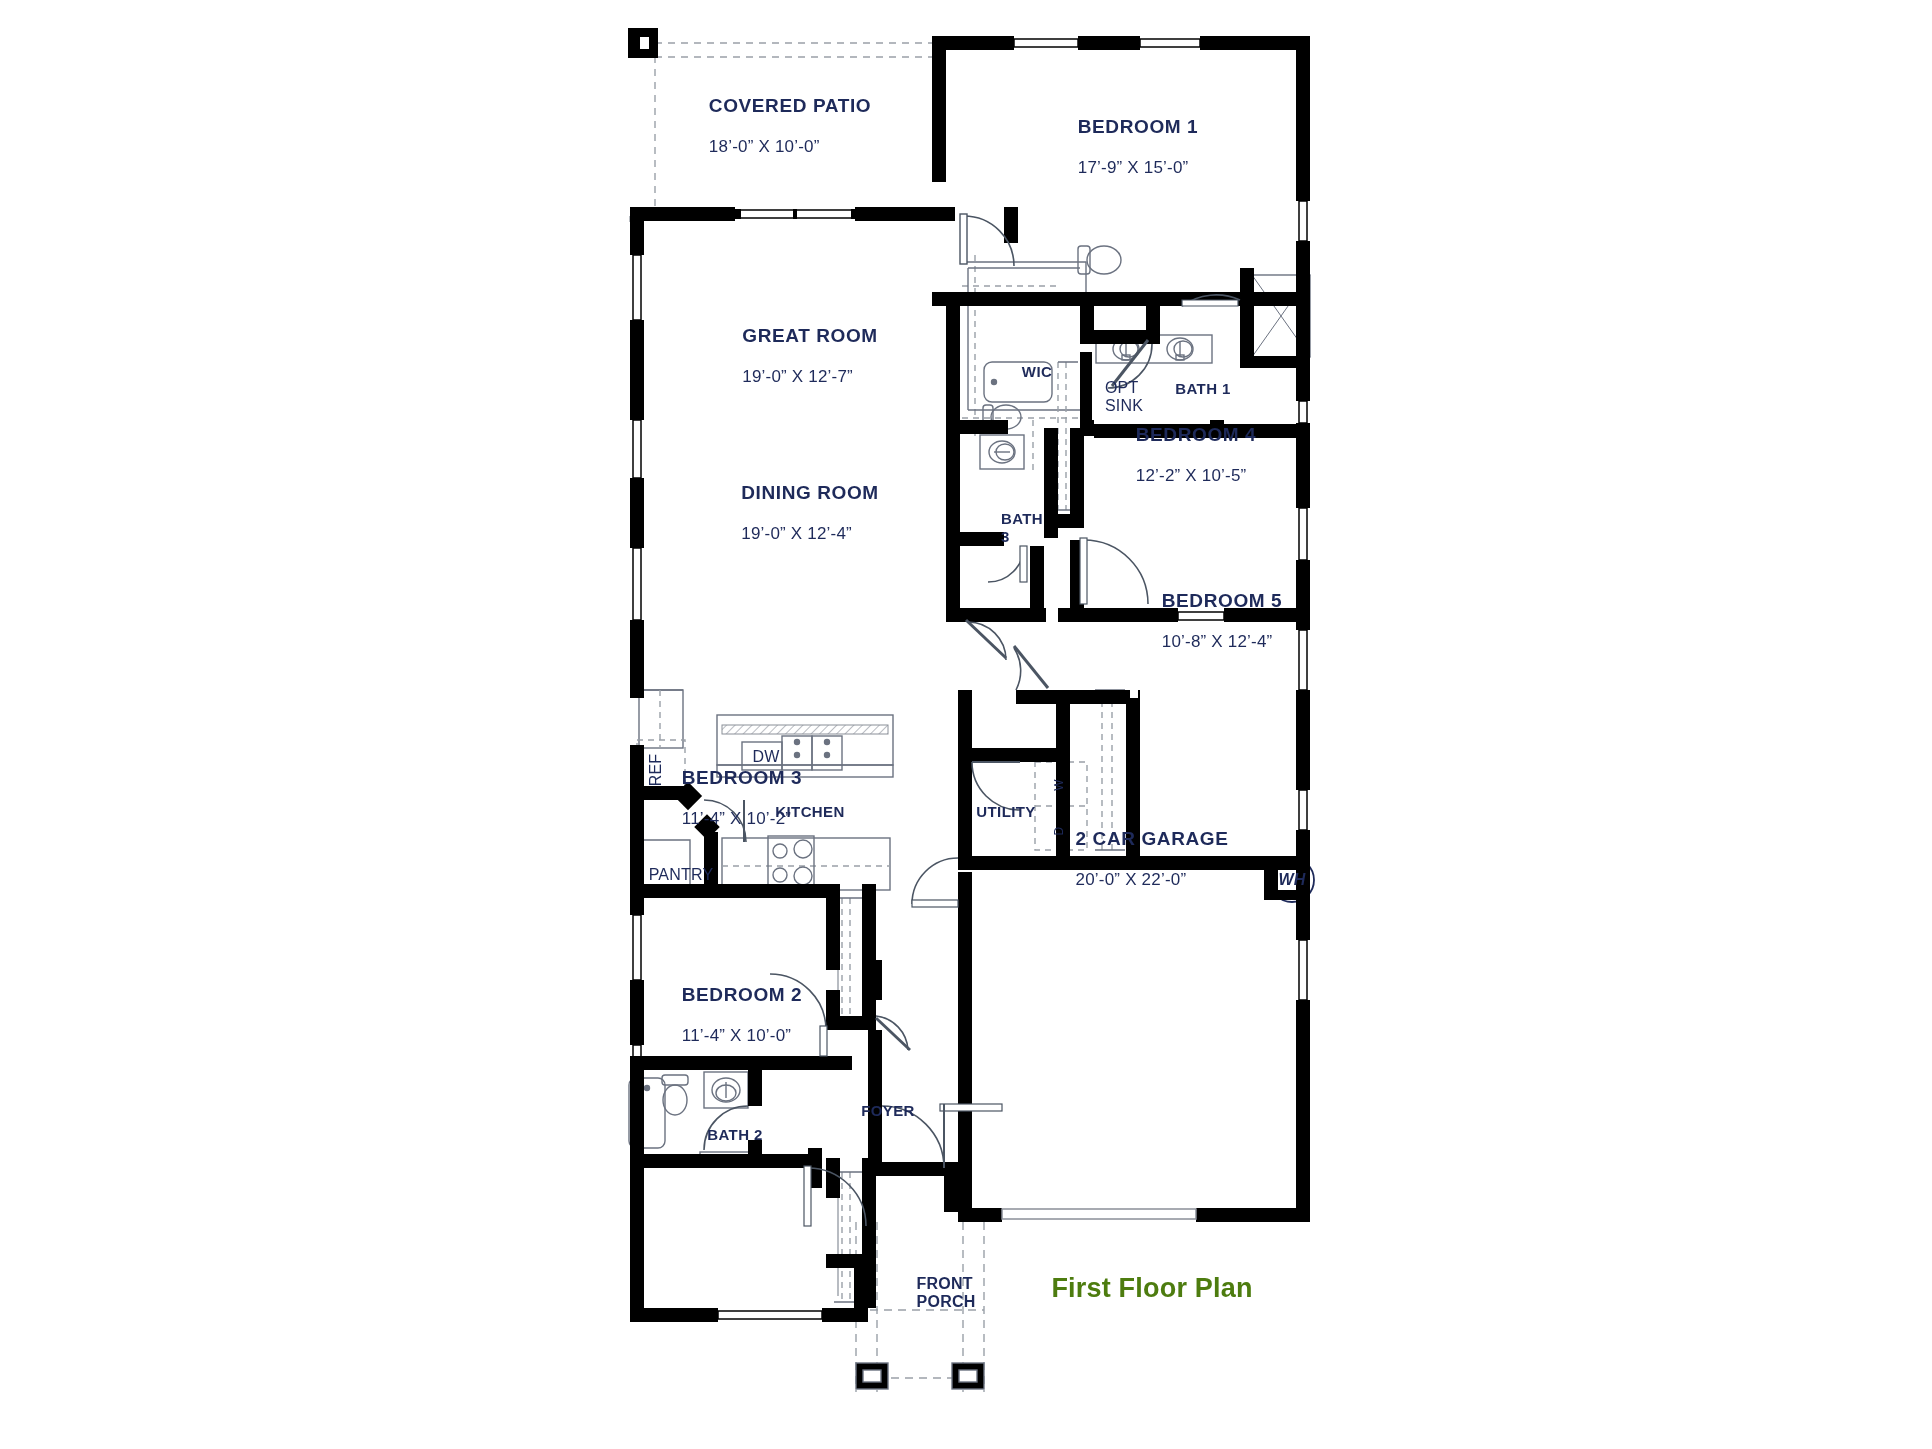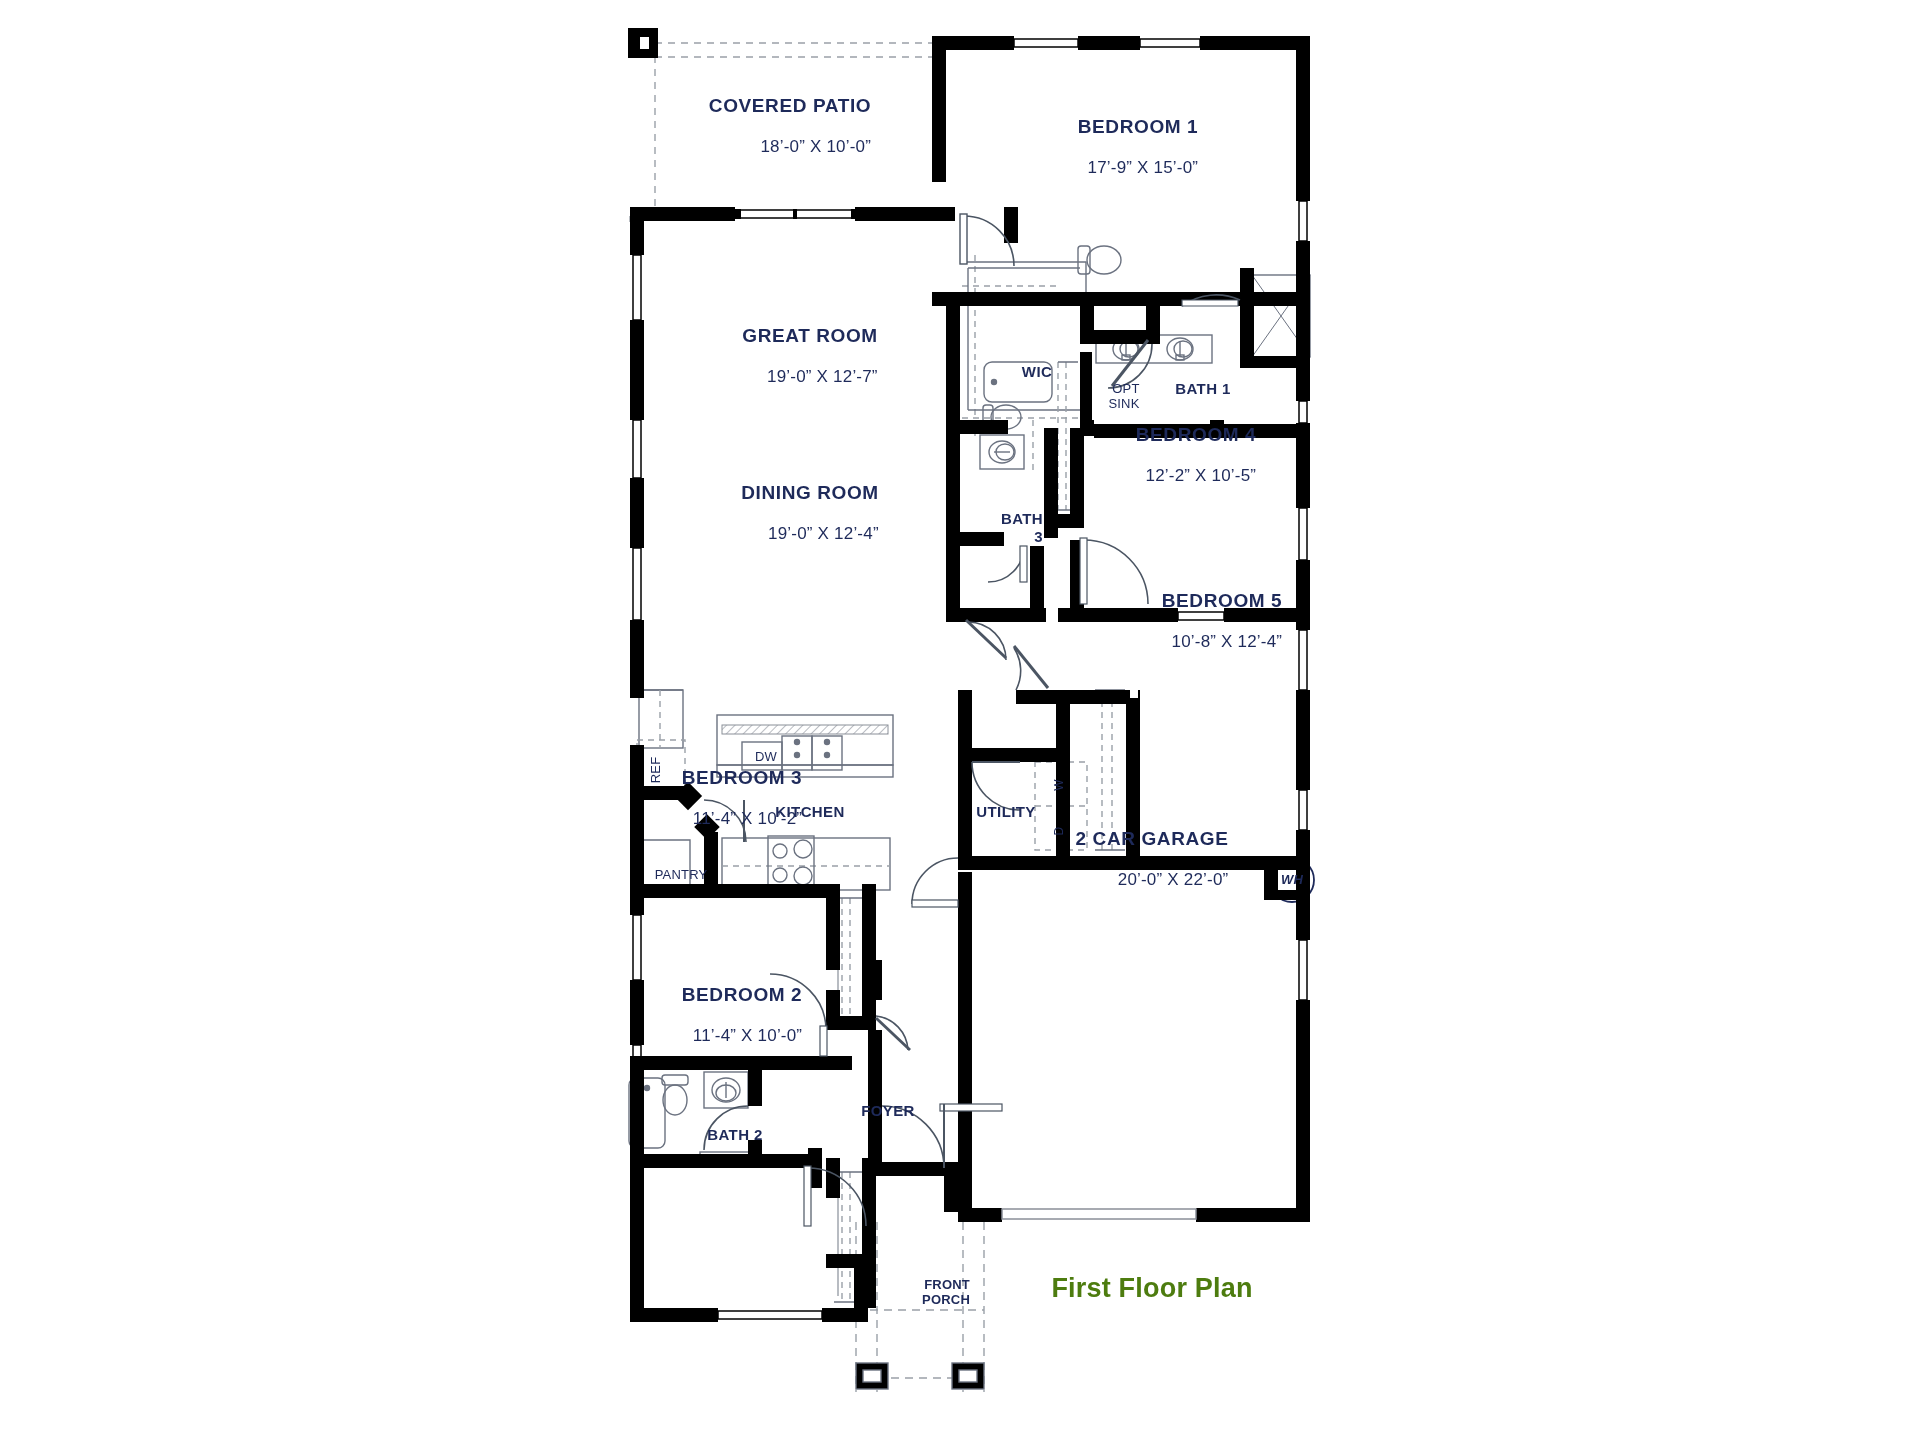--- a/index.html
+++ b/index.html
@@ -1,24 +1,24 @@
 <!DOCTYPE html>
 <html><head>
 <meta charset="utf-8">
 <style>
   html,body{margin:0;padding:0;background:#ffffff;}
   body{width:1932px;height:1449px;font-family:"Liberation Sans",sans-serif;overflow:hidden;}
   #stage{position:relative;width:1932px;height:1449px;background:#fff;}
   svg#plan{position:absolute;left:0;top:0;width:1932px;height:1449px;display:block;}
-  .lbl{position:absolute;color:#1e2a5a;text-align:right;line-height:1.22;white-space:nowrap;
+  .lbl{position:absolute;color:#1e2a5a;text-align:left;line-height:1.22;white-space:nowrap;
        transform:translate(-50%,-50%);pointer-events:none;}
   .rm-name{font-weight:bold;font-size:19px;letter-spacing:.6px;}
   .rm-dim{font-weight:normal;font-size:17px;letter-spacing:.2px;margin-top:20px;}
   .sm{font-weight:bold;font-size:15px;letter-spacing:.4px;}
-  .xs{font-weight:normal;font-size:13px;letter-spacing:.2px;line-height:1.15;}
+  .xs{font-weight:normal;font-size:16px;letter-spacing:.2px;line-height:1.15;}
   .tiny{font-weight:normal;font-size:12px;letter-spacing:.2px;}
   .vert{writing-mode:vertical-rl;transform:translate(-50%,-50%) rotate(180deg);}
   .title{font-weight:bold;font-size:27px;color:#4d7c0f;letter-spacing:.2px;}
 </style>
 </head>
 <body>
 
 <div id="stage">
 
 <svg id="plan" viewBox="0 0 1932 1449">

